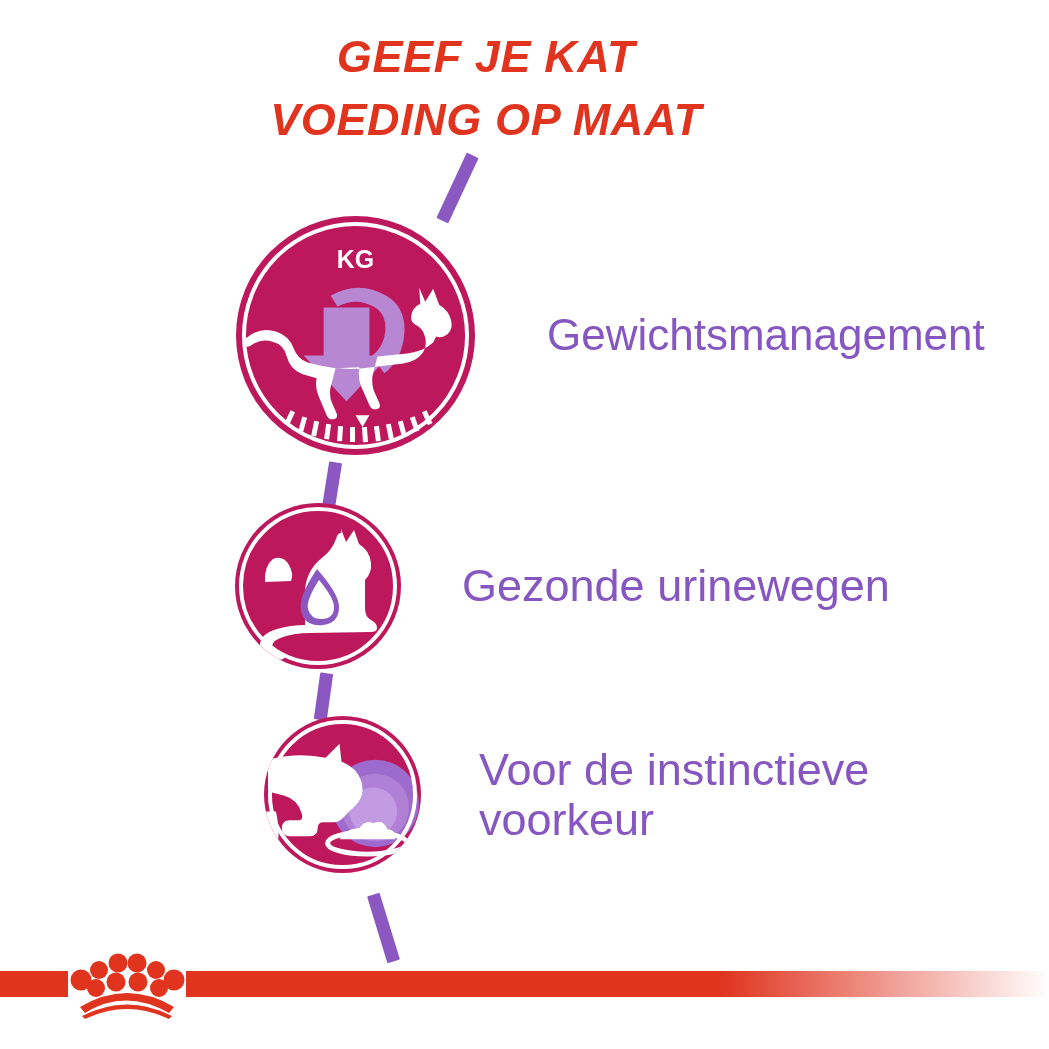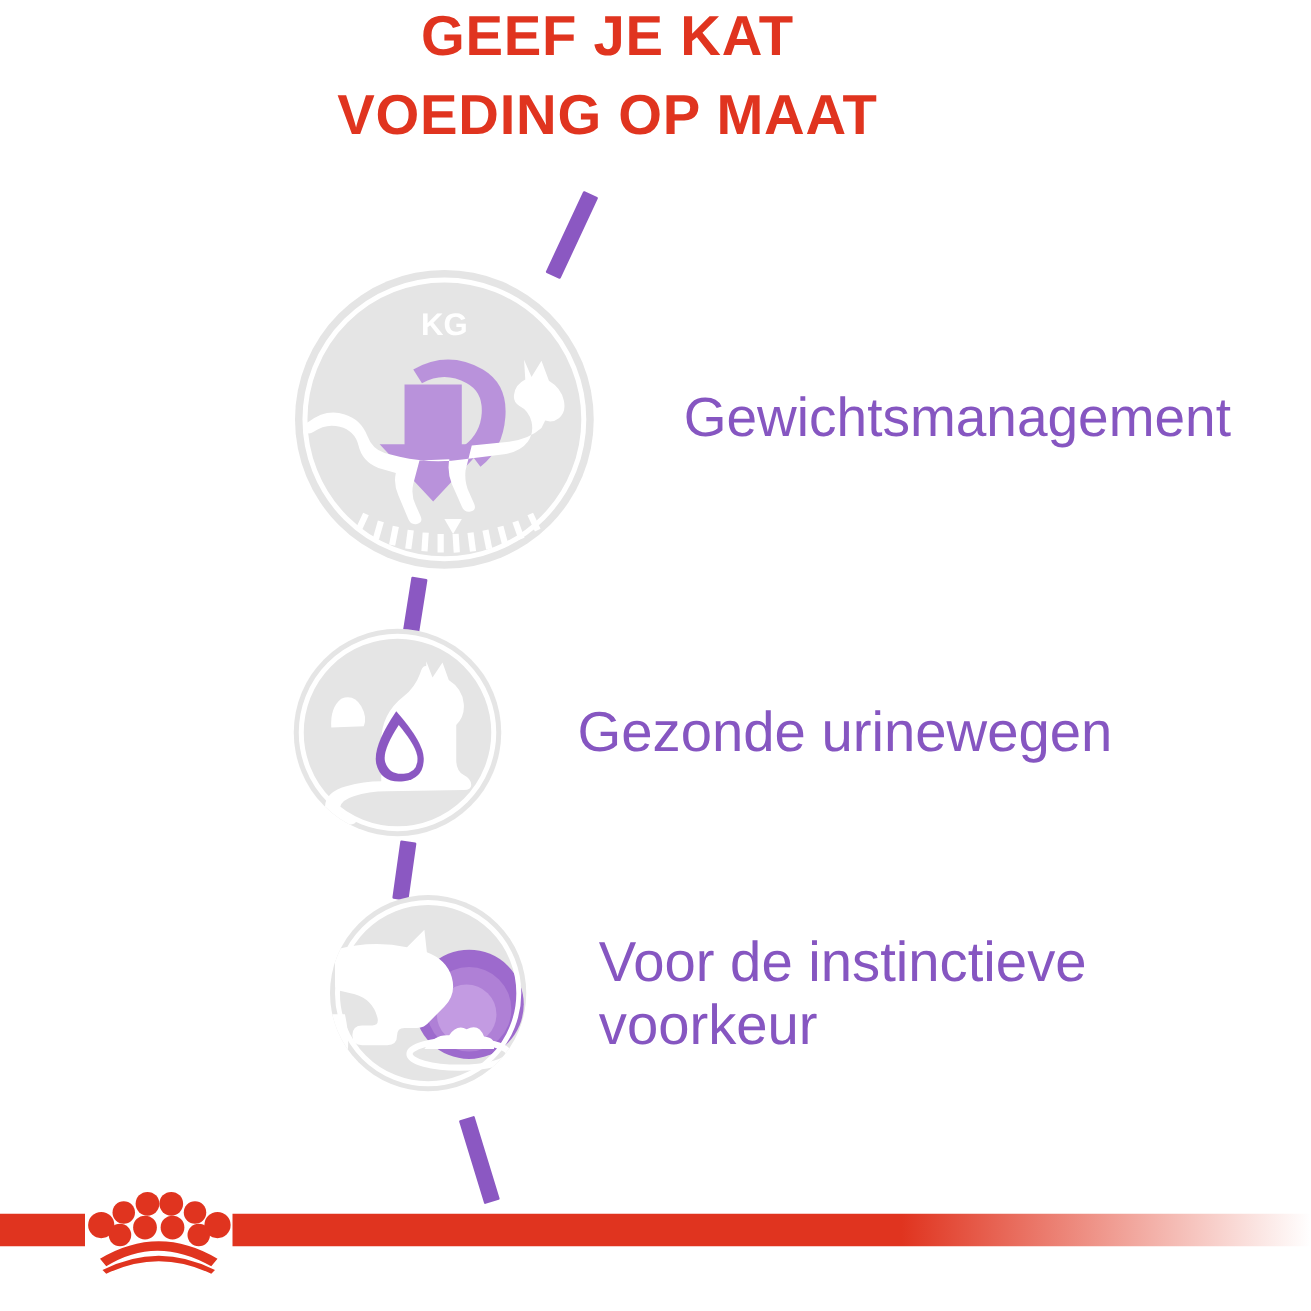--- a/index.html
+++ b/index.html
@@ -12,23 +12,24 @@
   }
   #stage {
     position:relative;
     width:1049px; height:1049px;
     background:#ffffff;
   }
 
   
   .title-block {
     position:absolute;
-    top:6px; left:0; width:972px;
+    top:34px; left:0; width:972px;
     text-align:center;
     line-height:1.02;
+    font-style:italic;
   }
   .title-line {
     display:block;
     color:#E0341F;
     font-weight:bold;
     font-size:45px;
     letter-spacing:0.6px;
     white-space:nowrap;
   }
   .title-line.l1 { font-size:45px; }
@@ -52,21 +53,21 @@
   
   .benefit {
     position:absolute;
     display:flex;
     align-items:center;
   }
   .icon-circle {
     position:relative;
     flex:0 0 auto;
     border-radius:50%;
-    background:#e5e5e5;
+    background:#be185d;
     overflow:hidden;
   }
   .icon-circle svg { position:absolute; inset:0; width:100%; height:100%; }
 
   .benefit-label {
     color:#8656C1;
     font-size:42px;
     line-height:1.1;
     white-space:pre-line;
     font-weight:normal;

